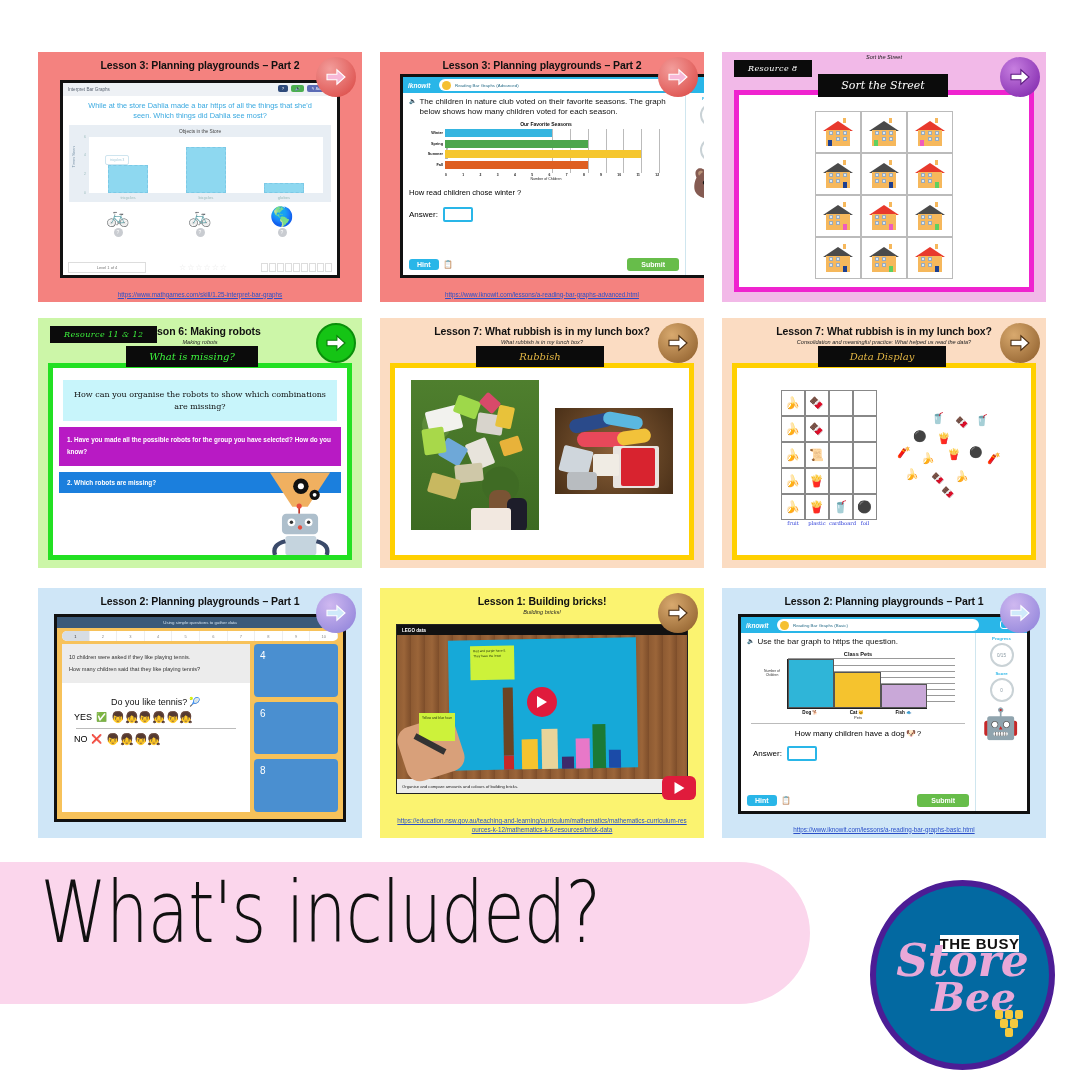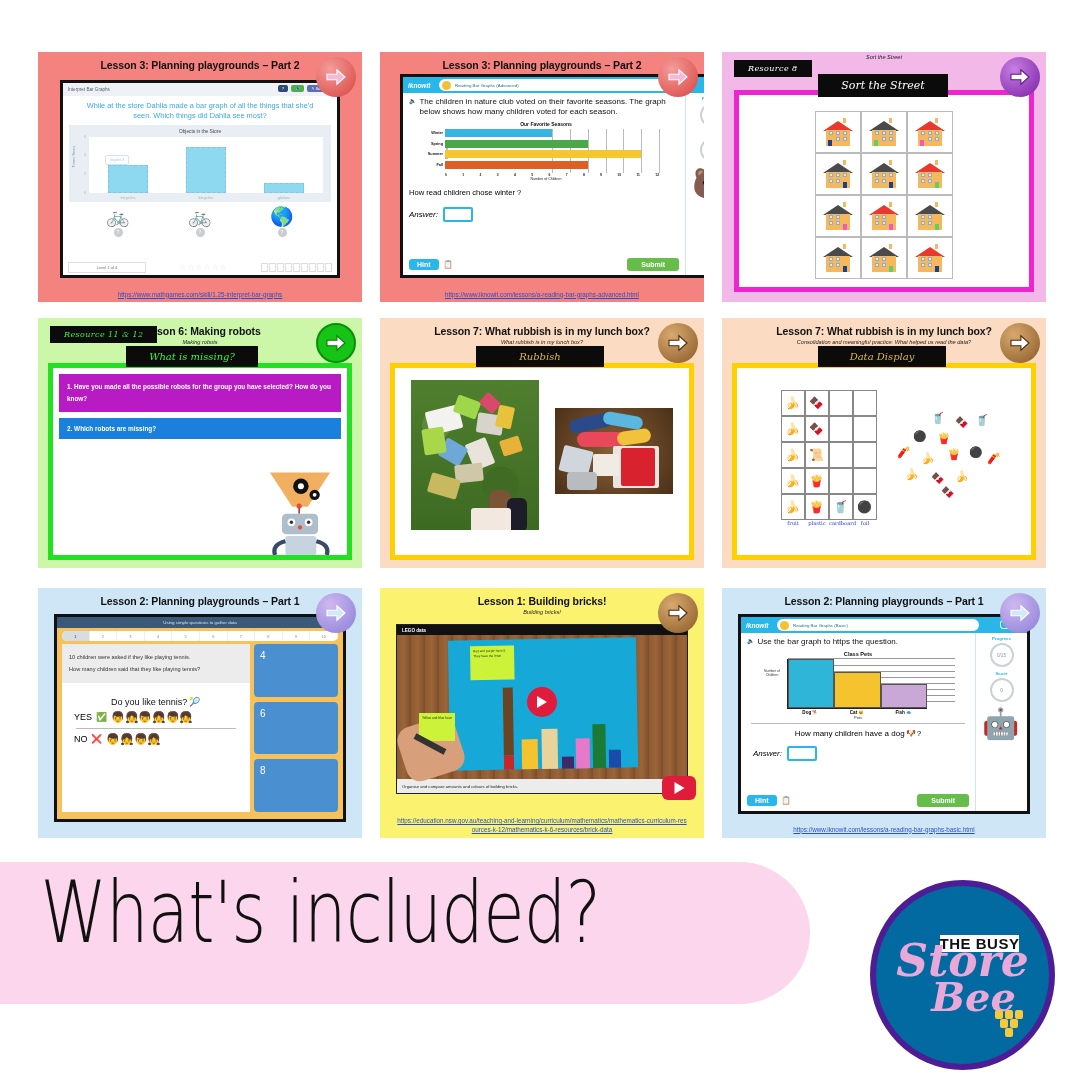--- a/index.html
+++ b/index.html
@@ -88,21 +88,21 @@
               font-size:4.4px; padding:1px 5px; border-radius:3px; }
   .ik-body { display:flex; height:calc(100% - 16px); }
   .ik-main { flex:1; padding:4px 6px; position:relative; }
   .ik-side { width:52px; border-left:1px solid #cfe6ef; text-align:center; padding-top:3px;
              position:relative; }
   .ik-side .lbl { color:#29b6e8; font-size:4.4px; font-weight:bold; }
   .ik-ring { width:24px; height:24px; border-radius:50%; border:2px solid #c9d2d6;
              margin:2px auto 0; display:flex; align-items:center; justify-content:center;
              font-size:4.6px; color:#8a9aa3; }
   .ik-q { font-size:8px; color:#111; line-height:1.3; }
-  .ik-ansrow { display:flex; align-items:center; gap:5px; margin-top:4px;font-style:italic; }
+  .ik-ansrow { display:flex; align-items:center; gap:5px; margin-top:4px; }
   .ik-ansrow .lab { font-size:8px; }
   .ik-input { width:30px; height:15px; border:2px solid #29b6e8; background:#fff; border-radius:2px; }
   .ik-bottom { position:absolute; left:6px; right:6px; bottom:4px; display:flex;
                align-items:center; gap:5px; }
   .ik-hint { background:#29b6e8; color:#fff; font-size:7px; font-weight:bold;
              padding:2px 8px; border-radius:3px; }
   .ik-submit { background:#67bd4a; color:#fff; font-size:7px; font-weight:bold;
                padding:3px 14px; border-radius:3px; margin-left:auto; }
   .spk { color:#29b6e8; font-size:6px; }
 
@@ -280,21 +280,21 @@
   </div>
   <div class="screen">
     <div class="topbar">
       <span>Interpret Bar Graphs</span>
       <span class="tb-btns">
         <i class="tb-b" style="background:#2e4a7a">?</i>
         <i class="tb-b" style="background:#4caf50">🔊</i>
         <i class="tb-b" style="background:#5b6bb5">✎ Scratch</i>
       </span>
     </div>
-    <div class="q">While at the store Dahlia made a bar graph of all the things that she'd seen. Which things did Dahlia see most?</div>
+    <div class="q">While at the store Dahlia made a bar https of all the things that she'd seen. Which things did Dahlia see most?</div>
     <div class="chartbox">
       <div class="chart-title">Objects in the Store</div>
       <div class="plot">
         <div class="yaxis">
           <span class="ytick" style="top:0%">6</span>
           <span class="ytick" style="top:33%">4</span>
           <span class="ytick" style="top:66%">2</span>
           <span class="ytick" style="top:100%">0</span>
         </div>
         <div class="ylab">Times Seen</div>
@@ -598,20 +598,21 @@
 <div class="card" id="c4">
   <div class="card-title">Lesson 6: Making robots</div>
   <div class="card-sub">Making robots</div>
   <div class="resource-tag" style="color:#3cf03c">Resource 11 &amp; 12</div>
   <div class="arrow-btn" style="background:#15c415;border:2px solid #0a8f0a;">
     <svg class="arrow-glyph" viewBox="0 0 24 20">
       <path d="M2 7h11V2l9 8-9 8v-5H2z" fill="#ffffff" stroke="#0a7a0a" stroke-width="1.2"></path>
     </svg>
   </div>
   <div class="frame">
+    <div class="qbox">How can you organise the robots to show which combinations are missing?</div>
     <div class="pbox">1. Have you made all the possible robots for the group you have selected? How do you know?</div>
     <div class="bbox">2. Which robots are missing?</div>
     <div class="robot">
       <svg viewBox="0 0 100 100" width="86" height="86">
         <path d="M22 4 L92 4 L66 44 L48 44 Z" fill="#f0b060"></path>
         <circle cx="58" cy="20" r="9" fill="#111"></circle>
             <circle cx="58" cy="20" r="3.5" fill="#fff"></circle>
         <circle cx="74" cy="30" r="6" fill="#111"></circle>
             <circle cx="74" cy="30" r="2.2" fill="#fff"></circle>
         <rect x="55" y="44" width="2" height="8" fill="#c0392b"></rect>

